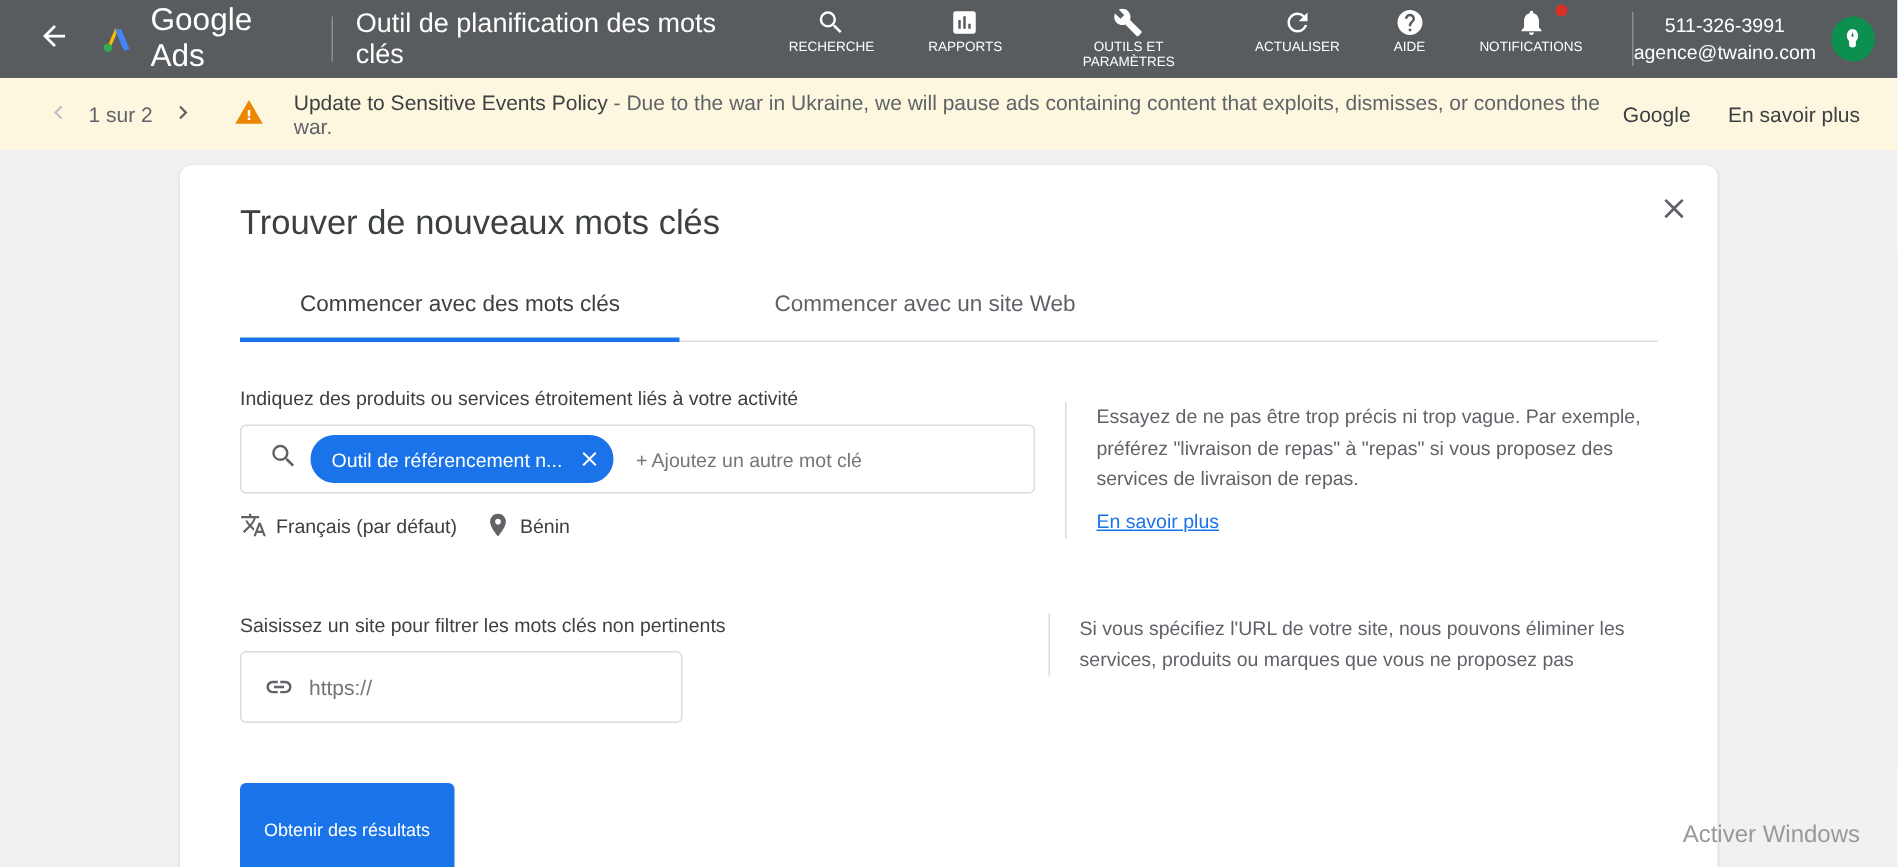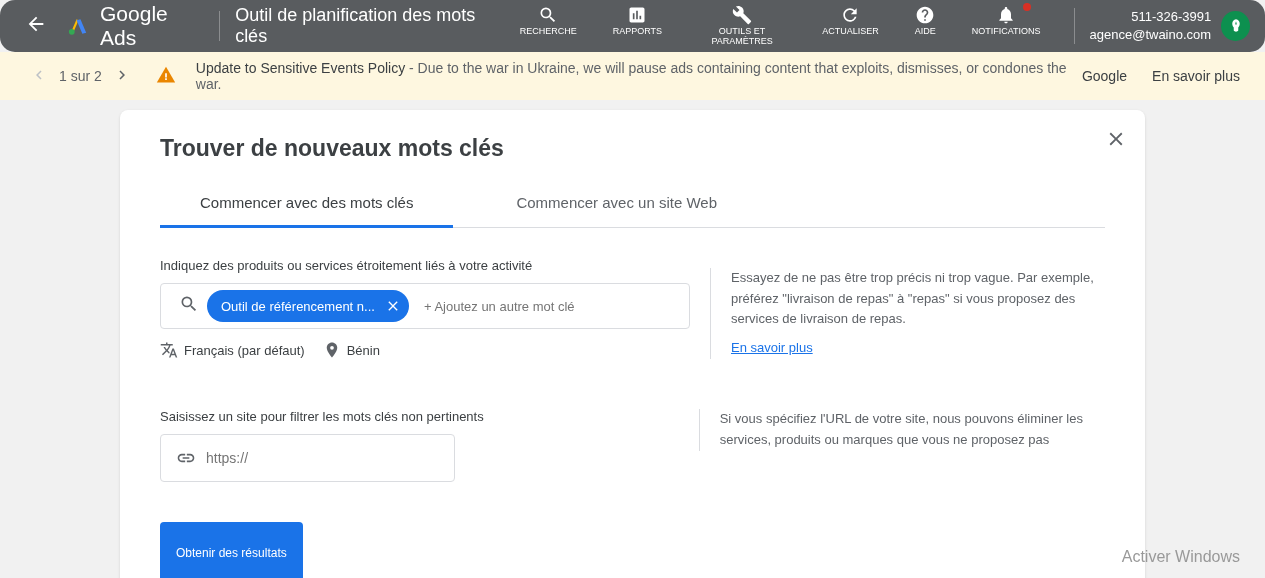--- a/index.html
+++ b/index.html
@@ -5,35 +5,34 @@
     * { margin: 0; padding: 0; box-sizing: border-box; font-family: Arial, sans-serif; }
     body { background: #f1f1f1; width: 1265px; height: 578px; overflow: hidden; position: relative; }
     
     .header {
       background: #595c5f;
       height: 52px;
       display: flex;
       align-items: center;
       color: white;
       padding: 0 15px;
-      border-radius: 15px;
     }
     .back-arrow { cursor: pointer; padding: 0 10px; }
     .logo-wrap { display: flex; align-items: center; margin-left: 10px; }
     .logo-triangle { margin-right: 10px; }
     .brand { font-size: 21px; font-weight: 400; }
     .divider { width: 1px; height: 30px; background: rgba(255,255,255,0.3); margin: 0 15px; }
     .page-title { font-size: 18px; font-weight: 300; }
     .spacer { flex: 1; }
     .nav-items { display: flex; }
     .nav-item { display: flex; flex-direction: column; align-items: center; padding: 6px 18px; cursor: pointer; position: relative; }
     .nav-item svg { margin-bottom: 2px; }
     .nav-label { font-size: 9px; text-align: center; line-height: 1.1; }
     .notif-dot { position: absolute; top: 4px; right: 28px; width: 8px; height: 8px; background: #d93025; border-radius: 50%; }
-    .account-info { text-align: right; font-size: 13px; margin: 0 10px 0 15px; border-left: 1px solid rgba(255,255,255,0.3); padding-left: 15px; line-height: 1.4; }
+    .account-info { text-align: center; font-size: 13px; margin: 0 10px 0 15px; border-left: 1px solid rgba(255,255,255,0.3); line-height: 1.4; }
     .avatar { width: 30px; height: 30px; border-radius: 50%; background: #0d904f; display: flex; align-items: center; justify-content: center; }
     
     .notif-bar {
       background: #fef7e0;
       height: 48px;
       display: flex;
       align-items: center;
       padding: 0 25px;
       font-size: 14px;
       color: #3c4043;
@@ -52,21 +51,21 @@
     .card {
       background: white;
       margin: 10px auto 0;
       width: 1025px;
       border-radius: 8px;
       box-shadow: 0 1px 3px rgba(0,0,0,0.12);
       padding: 25px 40px;
       position: relative;
     }
     .close-card { position: absolute; top: 18px; right: 18px; cursor: pointer; color: #5f6368; }
-    .card-title { font-size: 23px; color: #3c4043; font-weight: 700; margin-bottom: 18px; }
+    .card-title { font-size: 23px; color: #3c4043; font-weight: 400; margin-bottom: 18px; }
     
     .tabs { display: flex; border-bottom: 1px solid #dadce0; margin-bottom: 30px; gap: 23px; }
     .tab { padding: 14px 40px; font-size: 15px; color: #5f6368; cursor: pointer; }
     .tab.active { color: #3c4043; border-bottom: 3px solid #1a73e8; margin-bottom: -1px; }
     
     .content-row { display: flex; align-items: flex-end; }
     .left-col { width: 540px; }
     .right-col { flex: 1; border-left: 1px solid #dadce0; padding-left: 20px; margin-left: 10px; font-size: 13px; color: #5f6368; line-height: 1.6; }
     .learn-link { color: #1a73e8; text-decoration: underline; cursor: pointer; display: inline-block; margin-top: 8px; }
     

